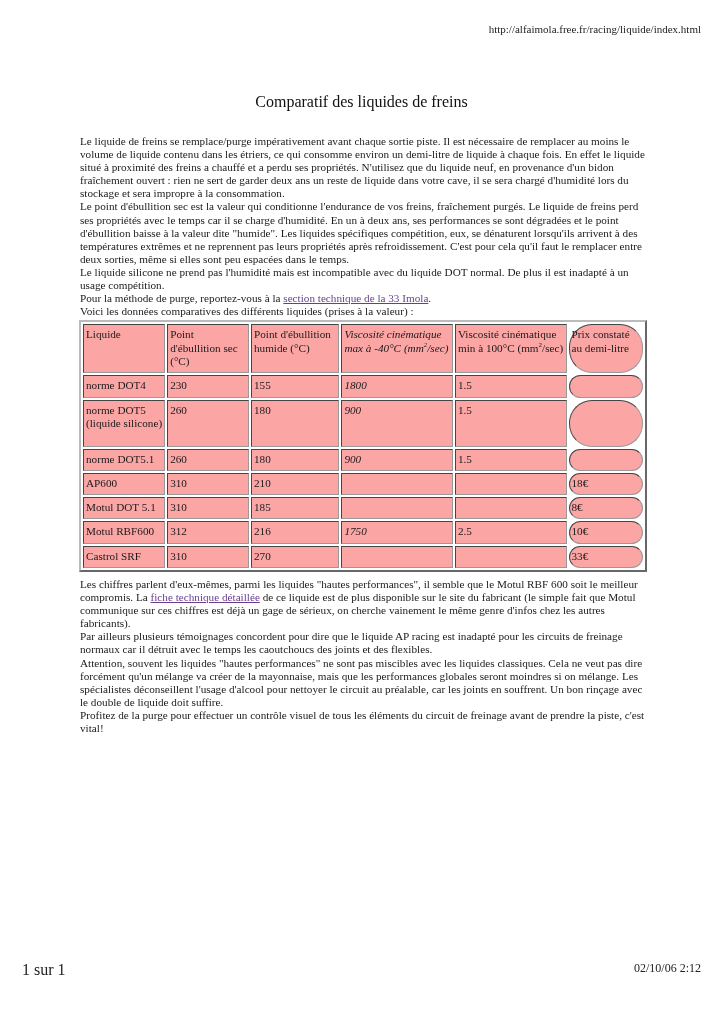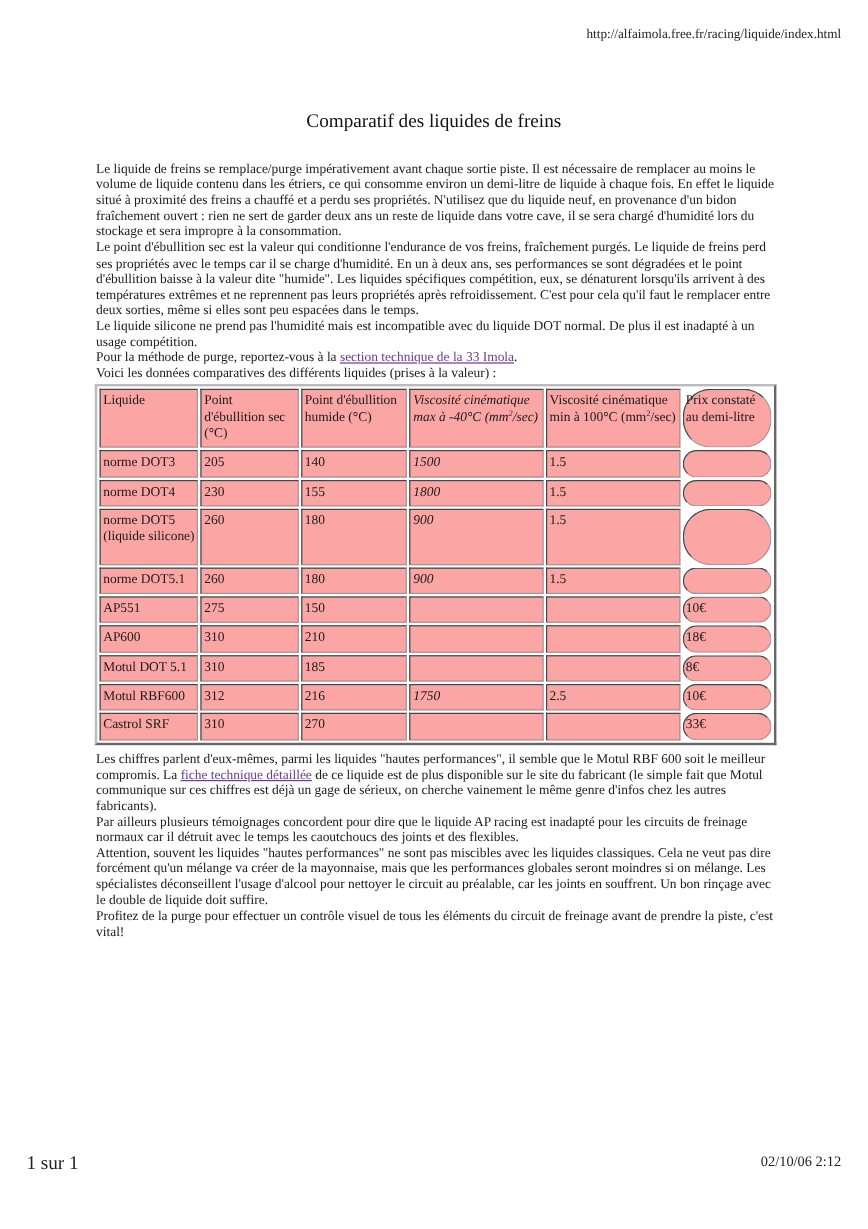--- a/index.html
+++ b/index.html
@@ -48,28 +48,20 @@
   <table class="cmp">
     <tbody id="tbody">
       <tr class="hdr">
         <td class="c0">Liquide</td>
         <td class="c1">Point d'ébullition sec (°C)</td>
         <td class="c2">Point  d'ébullition humide (°C)</td>
         <td class="c3" id="h3">Viscosité cinématique max à -40°C (mm<sup>2</sup>/sec)</td>
         <td class="c4" id="h4">Viscosité cinématique min à 100°C (mm<sup>2</sup>/sec)</td>
         <td class="c5">Prix  constaté au demi-litre</td>
       </tr>
-    <tr>
-          <td class="c0">norme DOT3</td>
-          <td class="c1">205</td>
-          <td class="c2">140</td>
-          <td class="c3">1500</td>
-          <td class="c4">1.5</td>
-          <td class="c5"></td>
-        </tr>
         <tr>
           <td class="c0">norme DOT4</td>
           <td class="c1">230</td>
           <td class="c2">155</td>
           <td class="c3">1800</td>
           <td class="c4">1.5</td>
           <td class="c5"></td>
         </tr>
         <tr class="tall">
           <td class="c0">norme DOT5 (liquide silicone)</td>
@@ -79,28 +71,20 @@
           <td class="c4">1.5</td>
           <td class="c5"></td>
         </tr>
         <tr>
           <td class="c0">norme DOT5.1</td>
           <td class="c1">260</td>
           <td class="c2">180</td>
           <td class="c3">900</td>
           <td class="c4">1.5</td>
           <td class="c5"></td>
-        </tr>
-        <tr>
-          <td class="c0">AP551</td>
-          <td class="c1">275</td>
-          <td class="c2">150</td>
-          <td class="c3"></td>
-          <td class="c4"></td>
-          <td class="c5">10€</td>
         </tr>
         <tr>
           <td class="c0">AP600</td>
           <td class="c1">310</td>
           <td class="c2">210</td>
           <td class="c3"></td>
           <td class="c4"></td>
           <td class="c5">18€</td>
         </tr>
         <tr>

